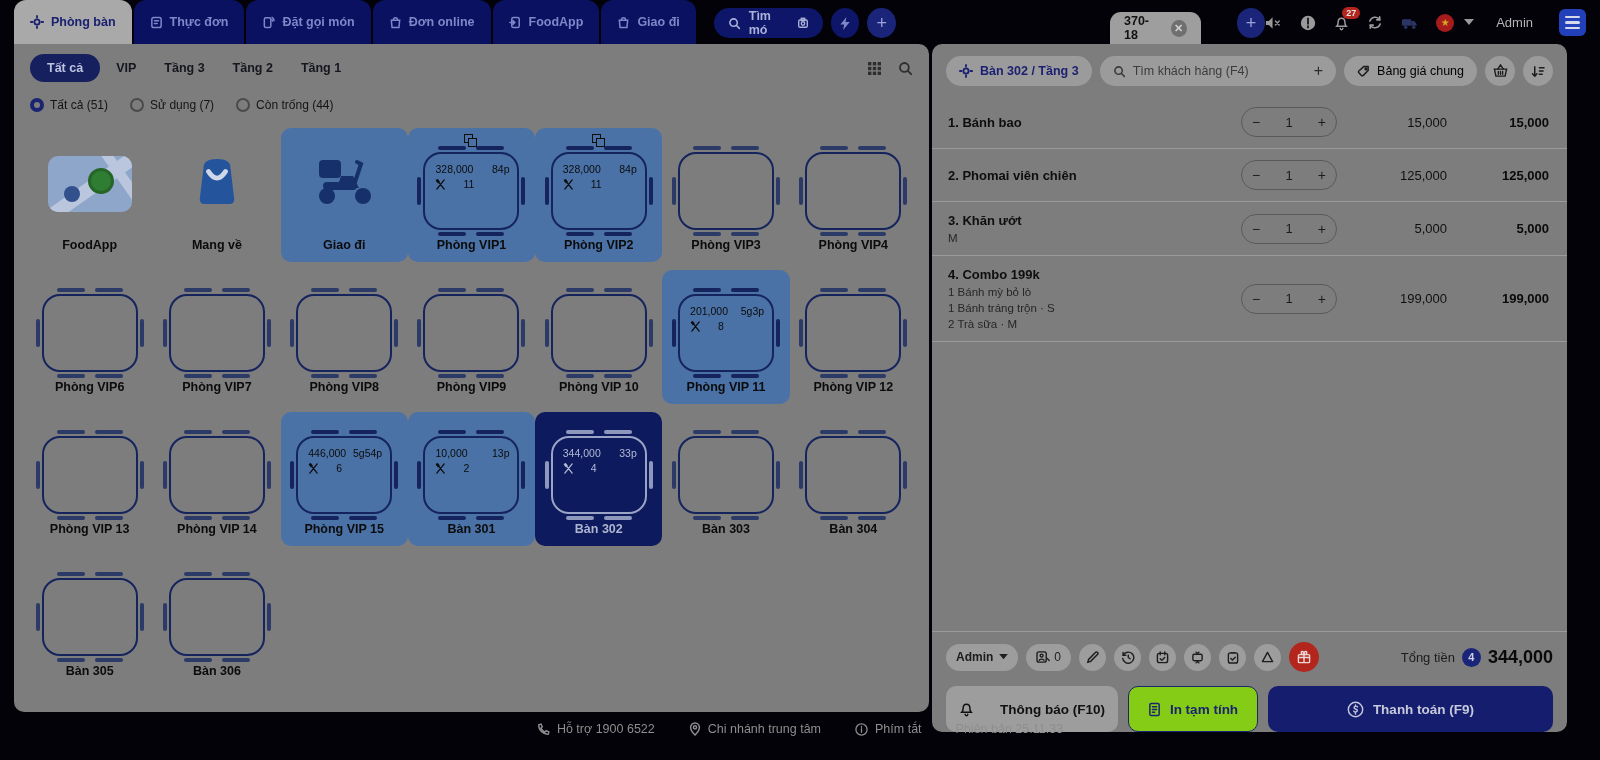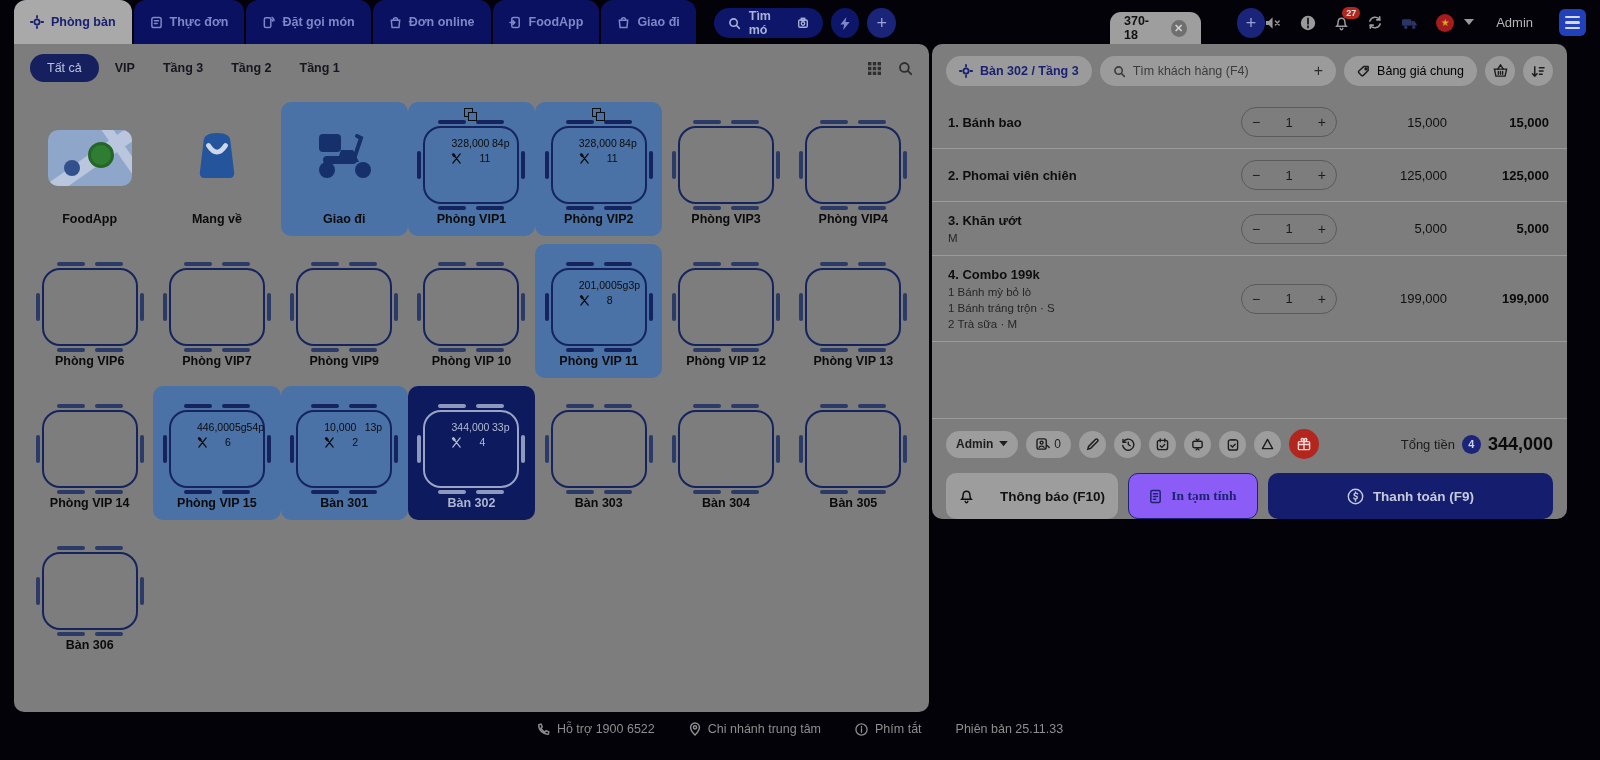--- a/index.html
+++ b/index.html
@@ -31,27 +31,27 @@
   .flag { width:18px; height:18px; border-radius:50%; background:#a61b1b; display:flex; align-items:center;
           justify-content:center; color:#d7a91f; font-size:10px; }
   .admin-name { color:#b5b5b5; font-size:13px; margin-left:4px; }
   .burger { width:27px; height:27px; border-radius:6px; background:#2340bb; margin:0 14px 0 8px;
             display:flex; flex-direction:column; justify-content:center; gap:3px; align-items:center; }
   .burger i { display:block; width:15px; height:2.5px; background:#d4d8ea; border-radius:2px; }
 
   
   .left-panel  { position:absolute; left:14px;  top:44px; width:915px; height:668px; background:#7d7d7d;
                  border-radius:0 10px 10px 10px; }
-  .right-panel { position:absolute; left:932px; top:44px; width:635px; height:475px; background:#7d7d7d;
+  .right-panel { position:absolute; left:932px; top:44px; width:635px; height:688px; background:#7d7d7d;
                  border-radius:10px; display:flex; flex-direction:column; }
 
   
   .filter-row { display:flex; align-items:center; height:48px; padding:0 16px; gap:4px; }
   .pill-active { background:#16205f; color:#bdc2de; border-radius:18px; padding:7px 17px;
-                 font-size:12.5px; font-weight:normal; }
+                 font-size:12.5px; font-weight:bold; }
   .flt { color:#15161f; font-size:12.5px; font-weight:bold; padding:7px 12px; }
   .hdr-icons { margin-left:auto; display:flex; gap:16px; color:#2e2e2e; }
   .radio-row { display:flex; align-items:center; gap:22px; padding:0 16px; height:26px; }
   .radio { display:flex; align-items:center; gap:6px; font-size:12px; color:#141414; }
   .rdot { width:14px; height:14px; border-radius:50%; border:2px solid #4a4a4a; background:transparent; }
   .radio.sel .rdot { border:4.5px solid #1a2470; }
 
   
   .grid { display:grid; grid-template-columns:repeat(7,1fr); margin:10px 12px 0 12px; row-gap:8px; }
   .cell { position:relative; height:134px; border-radius:10px; display:flex; flex-direction:column;
@@ -64,21 +64,21 @@
   .cell.selected .tbl { border-color:#9aa4c4; }
   .tbl .ch { position:absolute; background:#2b3a66; border-radius:2px; }
   .cell.busy .tbl .ch { background:#16245e; }
   .cell.selected .tbl .ch { background:#8e98bd; }
   .ch.t1 { width:28px; height:4px; top:-8px; left:13px; }
   .ch.t2 { width:28px; height:4px; top:-8px; right:13px; }
   .ch.b1 { width:28px; height:4px; bottom:-8px; left:13px; }
   .ch.b2 { width:28px; height:4px; bottom:-8px; right:13px; }
   .ch.l  { width:4px; height:28px; left:-8px; top:23px; }
   .ch.r  { width:4px; height:28px; right:-8px; top:23px; }
-  .tinfo { padding:9px 8px 0 26px; font-size:10.5px; color:#0c0c0c; }
+  .tinfo { padding:9px 8px 0 10px; font-size:10.5px; color:#0c0c0c; }
   .cell.selected .tinfo { color:#b3bad2; }
   .tinfo .r1 { display:flex; justify-content:space-between; }
   .tinfo .r2 { display:flex; align-items:center; gap:17px; margin-top:3px; }
   .merge { position:absolute; top:6px; left:50%; transform:translateX(-50%); }
   .merge span { position:absolute; width:9px; height:9px; border:1.8px solid #0c0c0c; background:transparent; display:block; }
   .merge .m1 { left:-7px; top:0; } .merge .m2 { left:-3px; top:4px; background:#4a72a7; }
 
   
   .icon-map { width:84px; height:56px; margin-top:28px; border-radius:10px; background:#8ea6c9; position:relative; overflow:hidden; }
   .icon-map .band1 { position:absolute; width:120px; height:14px; background:#b9c6dd; transform:rotate(-35deg); left:-16px; top:24px; }
@@ -125,21 +125,21 @@
   .totline { margin-left:auto; display:flex; align-items:center; gap:7px; }
   .totline .lab { font-size:13px; color:#1c1c1c; }
   .totline .b4 { width:19px; height:19px; border-radius:50%; background:#1a2478; color:#cdd2e8;
                  font-size:11px; font-weight:bold; display:flex; align-items:center; justify-content:center; }
   .totline .amt { font-size:18px; font-weight:800; color:#0a0a0a; }
 
   .btnrow { display:flex; gap:10px; padding:10px 14px 0 14px; }
   .bbtn { height:46px; border-radius:10px; display:flex; align-items:center; justify-content:center; gap:9px;
           font-size:13.5px; font-weight:bold; cursor:pointer; }
   .b-notify { flex:0 0 172px; background:#9d9d9d; color:#111;gap:26px; }
-  .b-print  { flex:0 0 130px; background:#8b5cf6; border:1.5px solid #1a2470; color:#1a2470;font-family:Liberation Serif, serif; }
+  .b-print  { flex:0 0 130px; background:#84cc16; border:1.5px solid #1a2470; color:#1a2470; }
   .b-pay    { flex:1; background:#151d6e; color:#c6c9da; }
 
   
   .statusbar { position:absolute; left:0; bottom:0; width:1600px; height:48px; display:flex; gap:34px;
                align-items:flex-start; justify-content:center; padding-top:10px; color:#8e8e8e; font-size:12.5px; }
   .sitem { display:flex; align-items:center; gap:7px; }
   svg { display:block; }
 </style>
 </head>
 <body>
@@ -307,20 +307,34 @@
             </svg>
         </span>
         <span>
           <svg width="15" height="15" viewBox="0 0 15 15" fill="none" stroke="currentColor" stroke-width="1.8" stroke-linecap="round">
             <circle cx="6.4" cy="6.4" r="4.4"></circle>
               <path d="M9.8 9.8l3.4 3.4"></path>
             </svg>
         </span>
       </span>
     </div>
+    <div class="radio-row" id="radio-row">
+        <span class="radio sel">
+          <span class="rdot"></span>
+          <span>Tất cả (51)</span>
+        </span>
+        <span class="radio">
+          <span class="rdot"></span>
+          <span>Sử dụng (7)</span>
+        </span>
+        <span class="radio">
+          <span class="rdot"></span>
+          <span>Còn trống (44)</span>
+        </span>
+      </div>
     <div class="grid" id="room-grid">
         <div class="cell">
           <div class="icon-map">
             <span class="band1"></span>
             <span class="band2"></span>
             <span class="dot"></span>
             <span class="grab"></span>
           </div>
           <span class="lbl">FoodApp</span>
         </div>
@@ -432,20 +446,31 @@
         <div class="cell">
           <div class="tbl">
             <span class="ch t1"></span>
             <span class="ch t2"></span>
             <span class="ch b1"></span>
             <span class="ch b2"></span>
             <span class="ch l"></span>
             <span class="ch r"></span>
           </div>
           <span class="lbl">Phòng VIP7</span>
+        </div>
+        <div class="cell">
+          <div class="tbl">
+            <span class="ch t1"></span>
+            <span class="ch t2"></span>
+            <span class="ch b1"></span>
+            <span class="ch b2"></span>
+            <span class="ch l"></span>
+            <span class="ch r"></span>
+          </div>
+          <span class="lbl">Phòng VIP8</span>
         </div>
         <div class="cell">
           <div class="tbl">
             <span class="ch t1"></span>
             <span class="ch t2"></span>
             <span class="ch b1"></span>
             <span class="ch b2"></span>
             <span class="ch l"></span>
             <span class="ch r"></span>
           </div>

